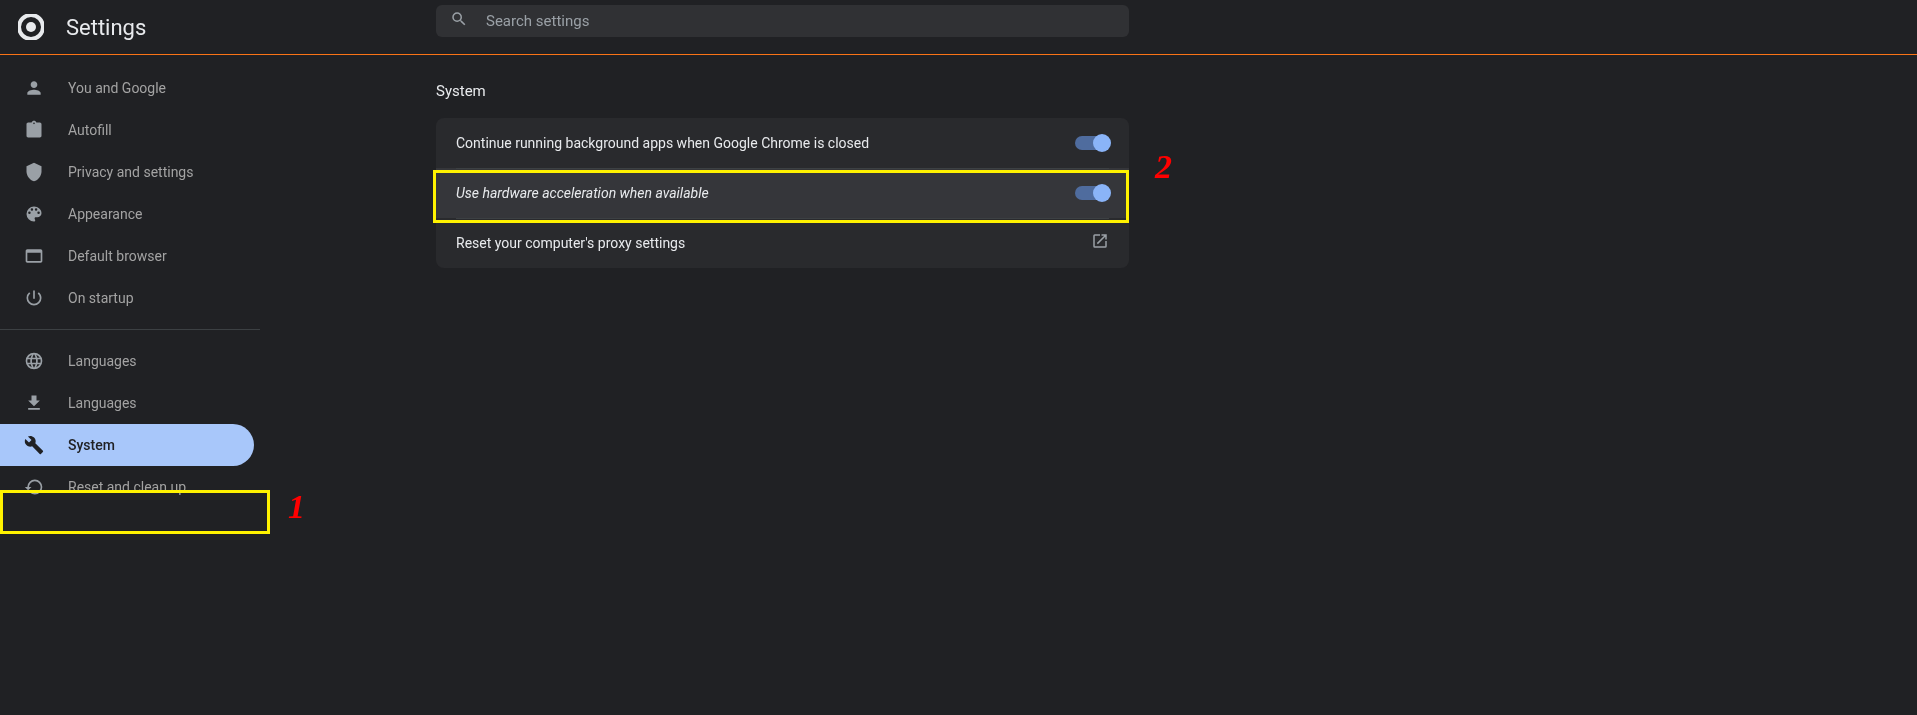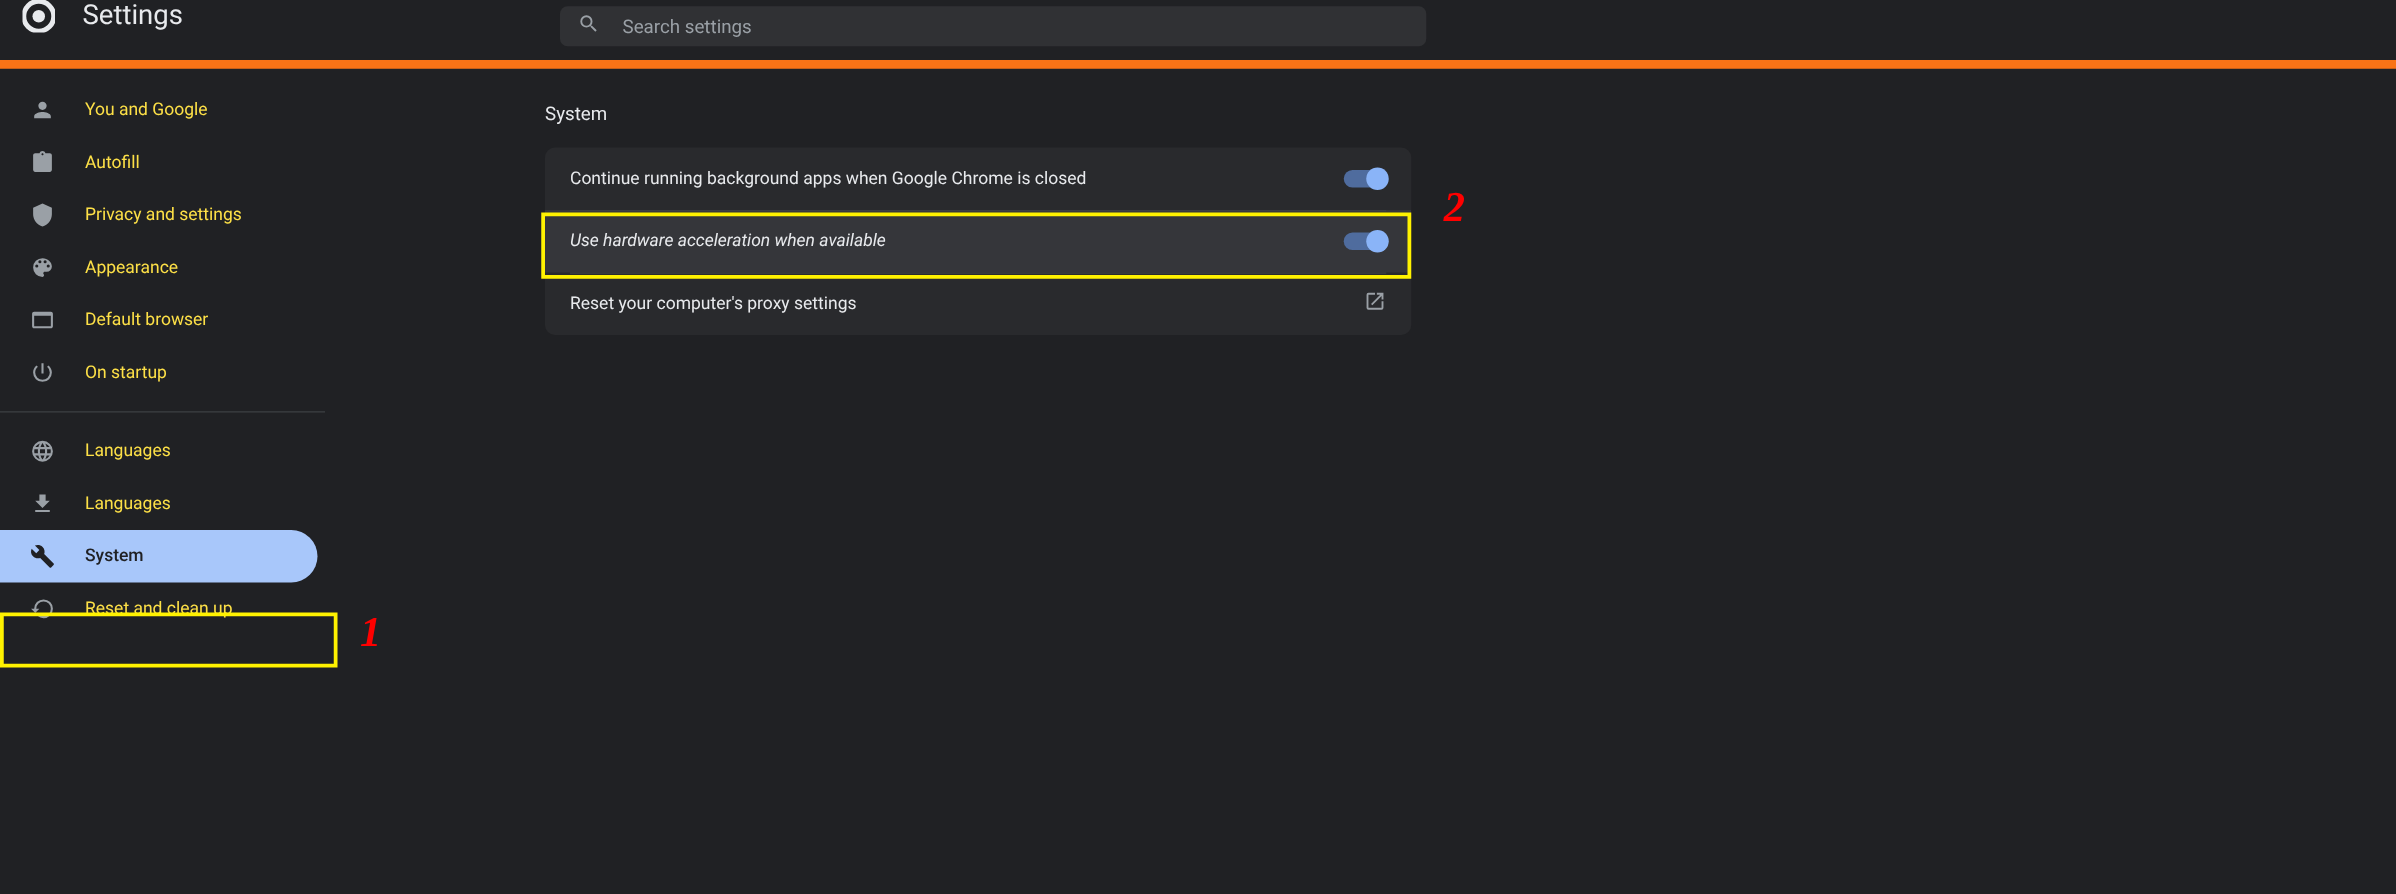--- a/index.html
+++ b/index.html
@@ -1,29 +1,29 @@
 <!DOCTYPE html>
 <html><head>
 <meta charset="utf-8">
 <style>
   * { margin:0; padding:0; box-sizing:border-box; font-family: Roboto, Arial, sans-serif; }
   body { background:#202124; color:#e8eaed; width:1917px; height:715px; overflow:hidden; }
   
-  .header { height:55px; border-bottom:7px solid #f97316; display:flex; align-items:flex-start; padding-left:18px; position:relative; }
+  .header { height:55px; border-bottom:1px solid #f97316; display:flex; align-items:center; padding-left:18px; position:relative; }
   .logo { width:26px; height:26px; margin-right:22px; display:flex; align-items:center; justify-content:center; }
   .title { font-size:22px; font-weight:400; color:#e8eaed; }
-  .searchbox { position:absolute; left:448px; top:5px; width:693px; height:30px; background:#303134; border-radius:6px; display:flex; align-items:center; padding:16px 14px; }
+  .searchbox { position:absolute; left:436px; top:5px; width:693px; height:30px; background:#303134; border-radius:6px; display:flex; align-items:center; padding:16px 14px; }
   .searchbox svg { margin-right:18px; flex:0 0 auto; }
   .searchbox input { flex:1; background:transparent; border:none; outline:none; color:#e8eaed; font-size:15px; }
   .searchbox input::placeholder { color:#9aa0a6; }
   
   .sidebar { position:absolute; left:0; top:55px; width:260px; padding-top:12px; }
   .nav-item { height:42px; display:flex; align-items:center; padding-left:24px; cursor:pointer; border-radius:0 21px 21px 0; margin-right:6px; position:relative; }
   .nav-item .icon { width:20px; height:20px; margin-right:24px; display:flex; align-items:center; justify-content:center; color:#9aa0a6; }
-  .nav-item .label { font-size:14px; color:#fde047; }
+  .nav-item .label { font-size:14px; color:#a3a3a3; }
   .nav-item.active { background:#a8c7fa; }
   .nav-item.active .icon { color:#202124; }
   .nav-item.active .label { color:#202124; font-weight:500; }
   .nav-sep { height:1px; background:#3c4043; margin:10px 0; }
   .highlight-box-1 { position:absolute; border:3px solid #fff200; pointer-events:none; }
   .anno { position:absolute; color:#ff0000; font-family:"Segoe Script","Comic Sans MS",cursive; font-size:34px; font-weight:bold; font-style:italic; pointer-events:none; }
   
   .main { position:absolute; left:436px; top:82px; width:693px; }
   .section-title { font-size:15px; color:#e8eaed; margin-bottom:18px; }
   .card { background:#292a2d; border-radius:8px; overflow:hidden; }

